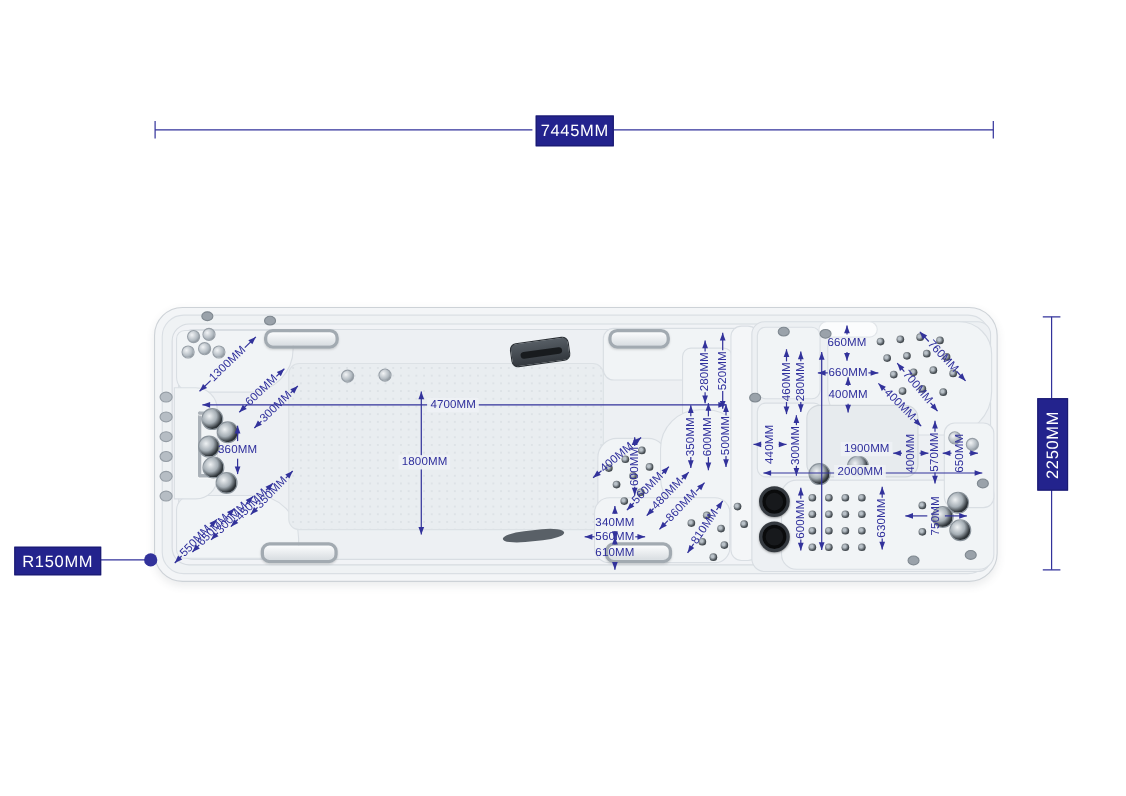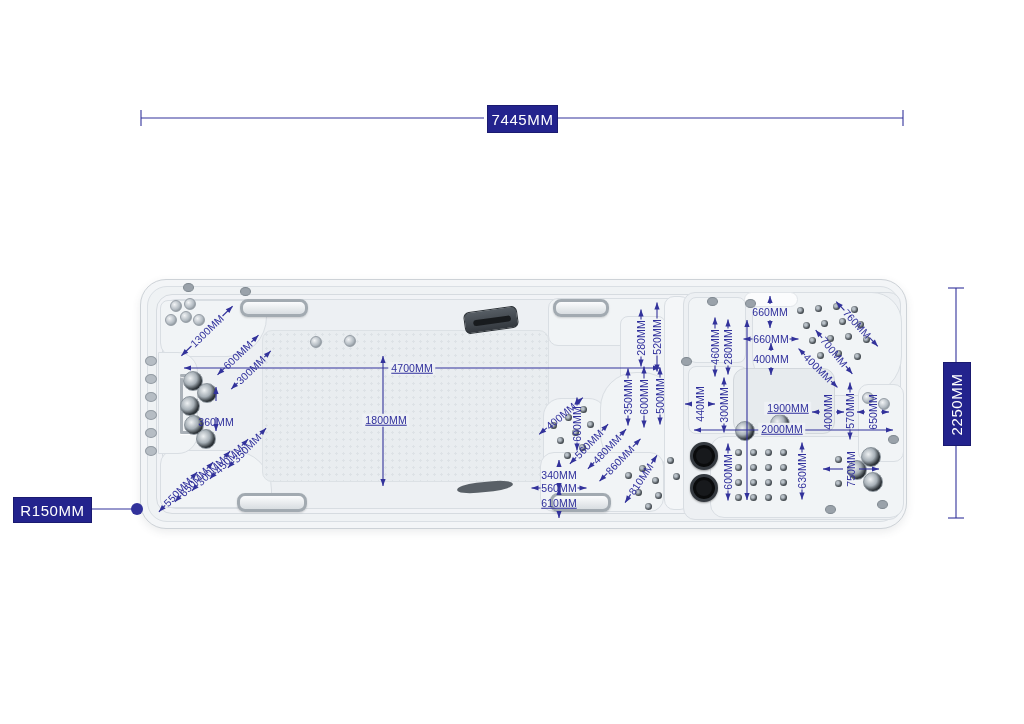--- a/index.html
+++ b/index.html
@@ -32,21 +32,21 @@
   .jet-black{width:22px;height:22px;background:#17191c;border:3px solid #34393f;
     box-shadow:inset 0 0 0 3px #0a0b0c, 0 1px 2px rgba(0,0,0,.35);}
   .wall-oval{width:10px;height:8px;background:#b6bdc4;border:1px solid #949ca4;border-radius:50%;}
   .bolt{width:9px;height:7px;background:#9aa2aa;border:1px solid #7f8890;border-radius:50%;}
   .rail{background:#aab1b8;border-radius:2px;box-shadow:0 1px 1px rgba(255,255,255,.8);}
   .headrest{background:#fbfcfd;border:1px solid #e1e5e9;border-radius:8px;}
   
   #dimsvg{position:absolute;left:0;top:0;pointer-events:none;}
   .dim-label{position:absolute;color:#2f2f9c;font-size:10.5px;line-height:1;white-space:nowrap;
              transform-origin:center;letter-spacing:.1px;}
-  .dim-label.bgpatch{background:rgba(238,241,244,.95);padding:1px 3px;text-decoration:underline;}
+  .dim-label.bgpatch{background:rgba(238,241,244,.95);padding:1px 3px;}
   .dim-box{position:absolute;background:#23238d;color:#ffffff;display:flex;align-items:center;
            justify-content:center;font-size:15px;letter-spacing:.6px;border:1px solid #1a1a70;}
 </style>
 </head>
 <body>
 
 <div id="canvas">
 
   <div class="abs shell" style="left:140px;top:279px;width:765px;height:248px;"></div>
   <div class="abs rim" style="left:147px;top:286px;width:751px;height:234px;"></div>
@@ -358,35 +358,35 @@
     <span style="transform:rotate(-90deg);white-space:nowrap;">2250MM</span>
   </div>
   <div class="dim-box" style="left:13px;top:497px;width:77px;height:24px;">
     <span>R150MM</span>
   </div>
 
   <div id="annos">
       <div class="dim-label" style="left: 207px; top: 331px; transform: translate(-50%, -50%) rotate(-44deg);">1300MM</div>
       <div class="dim-label" style="left: 238px; top: 355px; transform: translate(-50%, -50%) rotate(-44deg);">600MM</div>
       <div class="dim-label" style="left: 251px; top: 370px; transform: translate(-50%, -50%) rotate(-44deg);">300MM</div>
-      <div class="dim-label" style="left: 216px; top: 422px; transform: translate(-50%, -50%) rotate(0deg);">360MM</div>
+      <div class="dim-label" style="left: 216px; top: 409px; transform: translate(-50%, -50%) rotate(0deg);">360MM</div>
       <div class="dim-label" style="left: 247px; top: 448px; transform: translate(-50%, -50%) rotate(-46deg);">350MM</div>
       <div class="dim-label" style="left: 229px; top: 459px; transform: translate(-50%, -50%) rotate(-46deg);">450MM</div>
       <div class="dim-label" style="left: 211px; top: 471px; transform: translate(-50%, -50%) rotate(-46deg);">300MM</div>
       <div class="dim-label" style="left: 194px; top: 482px; transform: translate(-50%, -50%) rotate(-46deg);">650MM</div>
       <div class="dim-label" style="left: 178px; top: 492px; transform: translate(-50%, -50%) rotate(-46deg);">550MM</div>
       <div class="dim-label" style="left: 561px; top: 416px; transform: translate(-50%, -50%) rotate(-40deg);">400MM</div>
       <div class="dim-label" style="left: 577px; top: 424px; transform: translate(-50%, -50%) rotate(-90deg);">600MM</div>
       <div class="dim-label" style="left: 589px; top: 444px; transform: translate(-50%, -50%) rotate(-46deg);">560MM</div>
       <div class="dim-label" style="left: 607px; top: 449px; transform: translate(-50%, -50%) rotate(-46deg);">480MM</div>
       <div class="dim-label" style="left: 620px; top: 460px; transform: translate(-50%, -50%) rotate(-46deg);">860MM</div>
       <div class="dim-label" style="left: 641px; top: 479px; transform: translate(-50%, -50%) rotate(-56deg);">810MM</div>
       <div class="dim-label" style="left: 559px; top: 475px; transform: translate(-50%, -50%) rotate(0deg);">340MM</div>
       <div class="dim-label" style="left: 559px; top: 488px; transform: translate(-50%, -50%) rotate(0deg);">560MM</div>
-      <div class="dim-label" style="left: 559px; top: 503px; transform: translate(-50%, -50%) rotate(0deg); text-decoration: underline;">610MM</div>
+      <div class="dim-label" style="left: 559px; top: 503px; transform: translate(-50%, -50%) rotate(0deg);">610MM</div>
       <div class="dim-label" style="left: 628px; top: 397px; transform: translate(-50%, -50%) rotate(-90deg);">350MM</div>
       <div class="dim-label" style="left: 644px; top: 397px; transform: translate(-50%, -50%) rotate(-90deg);">600MM</div>
       <div class="dim-label" style="left: 660px; top: 396px; transform: translate(-50%, -50%) rotate(-90deg);">500MM</div>
       <div class="dim-label" style="left: 641px; top: 338px; transform: translate(-50%, -50%) rotate(-90deg);">280MM</div>
       <div class="dim-label" style="left: 657px; top: 337px; transform: translate(-50%, -50%) rotate(-90deg);">520MM</div>
       <div class="dim-label" style="left: 715px; top: 347px; transform: translate(-50%, -50%) rotate(-90deg);">460MM</div>
       <div class="dim-label" style="left: 728px; top: 347px; transform: translate(-50%, -50%) rotate(-90deg);">280MM</div>
       <div class="dim-label" style="left: 770px; top: 312px; transform: translate(-50%, -50%) rotate(0deg);">660MM</div>
       <div class="dim-label" style="left: 771px; top: 339px; transform: translate(-50%, -50%) rotate(0deg);">660MM</div>
       <div class="dim-label" style="left: 771px; top: 359px; transform: translate(-50%, -50%) rotate(0deg);">400MM</div>

